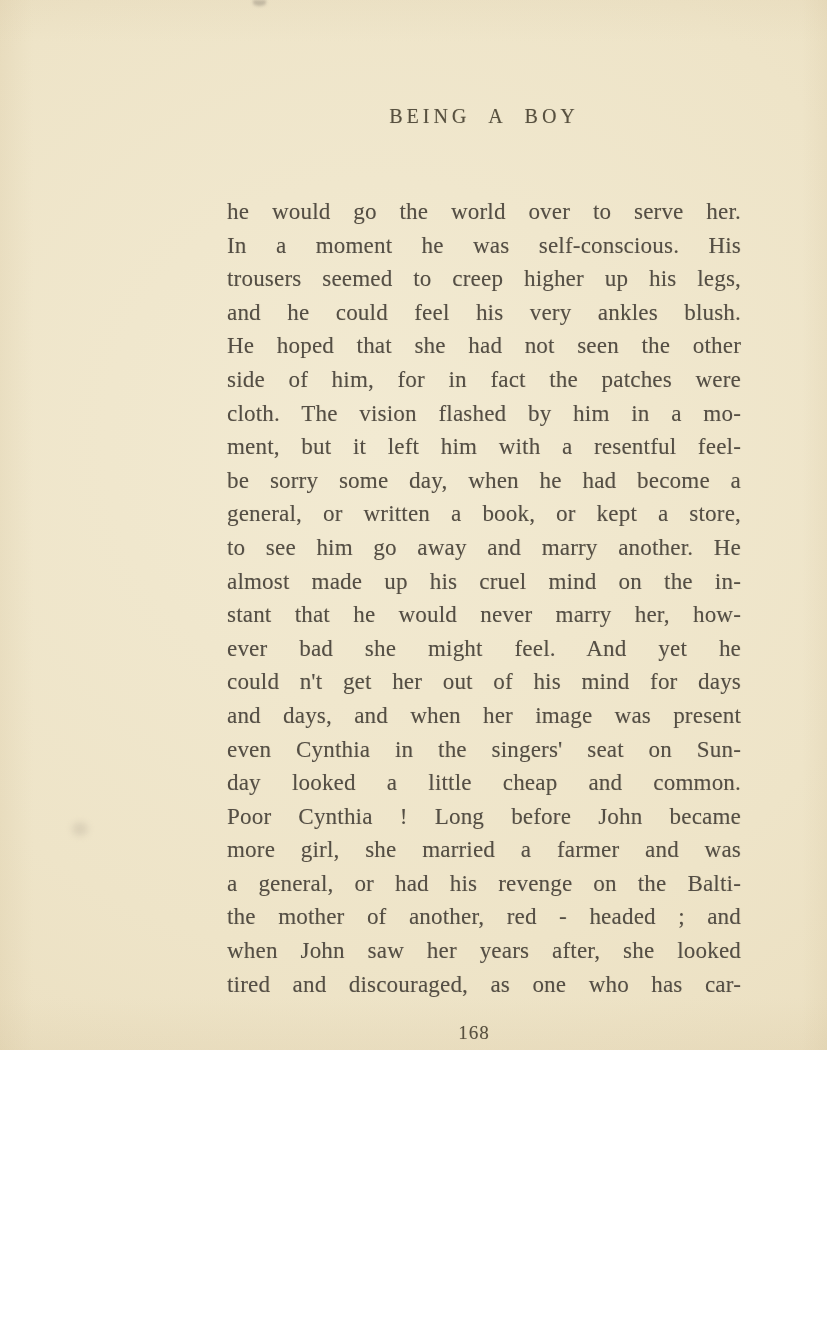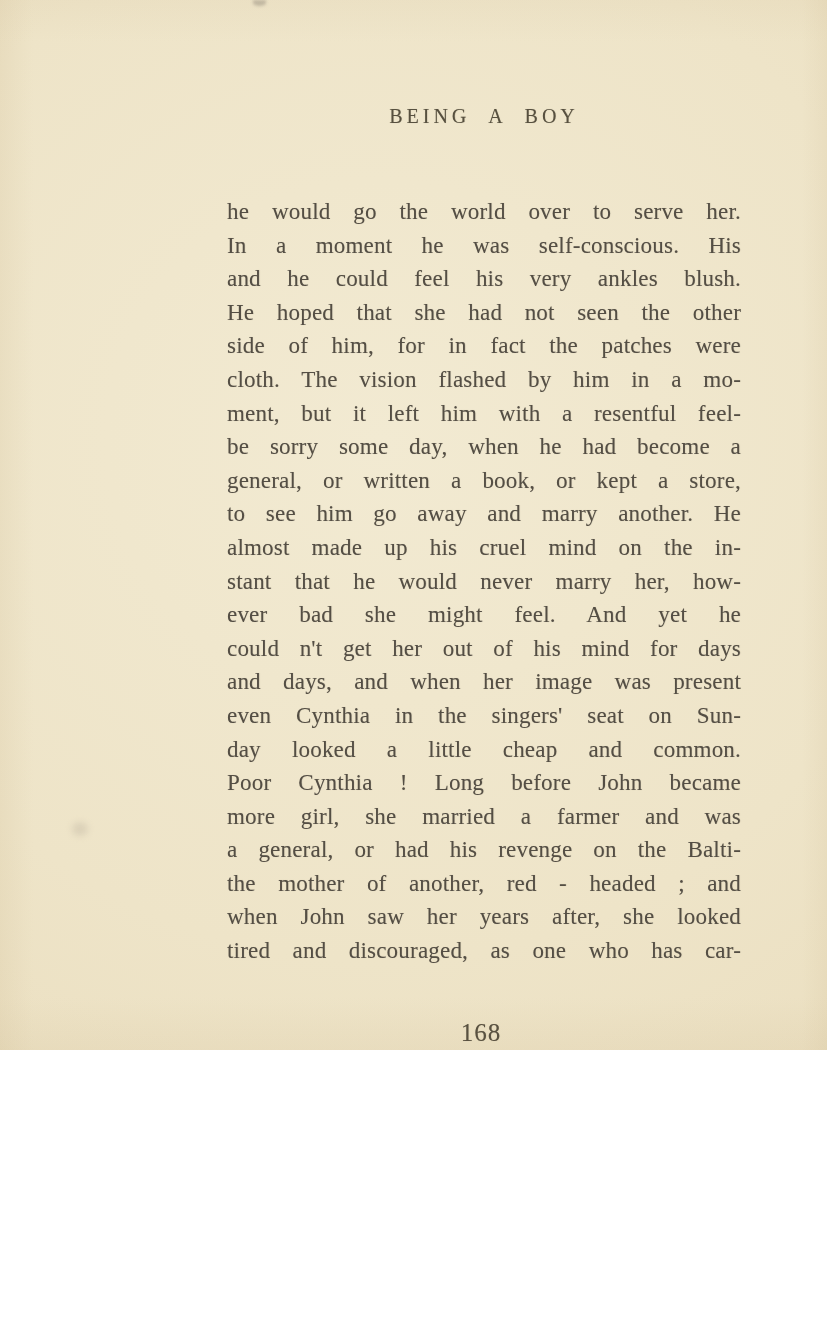--- a/index.html
+++ b/index.html
@@ -55,24 +55,24 @@
   }
   .line {
     text-align: justify;
     text-align-last: justify;
     white-space: nowrap;
     height: 33.6px;
   }
   .page-number {
     position: absolute;
     top: 1016px;
-    left: 224px;
+    left: 217px;
     width: 514px;
     text-align: center;
-    font-size: 25px;
+    font-size: 19px;
     line-height: 33.6px;
     letter-spacing: 1px;
     color: #595140;
     text-shadow: 0.3px 0.3px 0.7px rgba(89,81,64,0.35);
   }
   
   .ink-spot {
     position: absolute;
     left: 558px;
     top: 1225px;
@@ -117,20 +117,21 @@
 <body>
 
 <div class="page">
   <div class="scan-vignette"></div>
 
   <header class="running-head">BEING A BOY</header>
 
   <main class="text-block">
     <div class="line">he would go the world over to serve her.</div>
     <div class="line">In a moment he was self-conscious.  His</div>
+    <div class="line">trousers seemed to creep higher up his legs,</div>
     <div class="line">and he could feel his very ankles blush.</div>
     <div class="line">He hoped that she had not seen the other</div>
     <div class="line">side of him, for in fact the patches were</div>
     <div class="line">cloth.  The vision flashed by him in a mo-</div>
     <div class="line">ment, but it left him with a resentful feel-</div>
     <div class="line">be sorry some day, when he had become a</div>
     <div class="line">general, or written a book, or kept a store,</div>
     <div class="line">to see him go away and marry another.  He</div>
     <div class="line">almost made up his cruel mind on the in-</div>
     <div class="line">stant that he would never marry her, how-</div>

